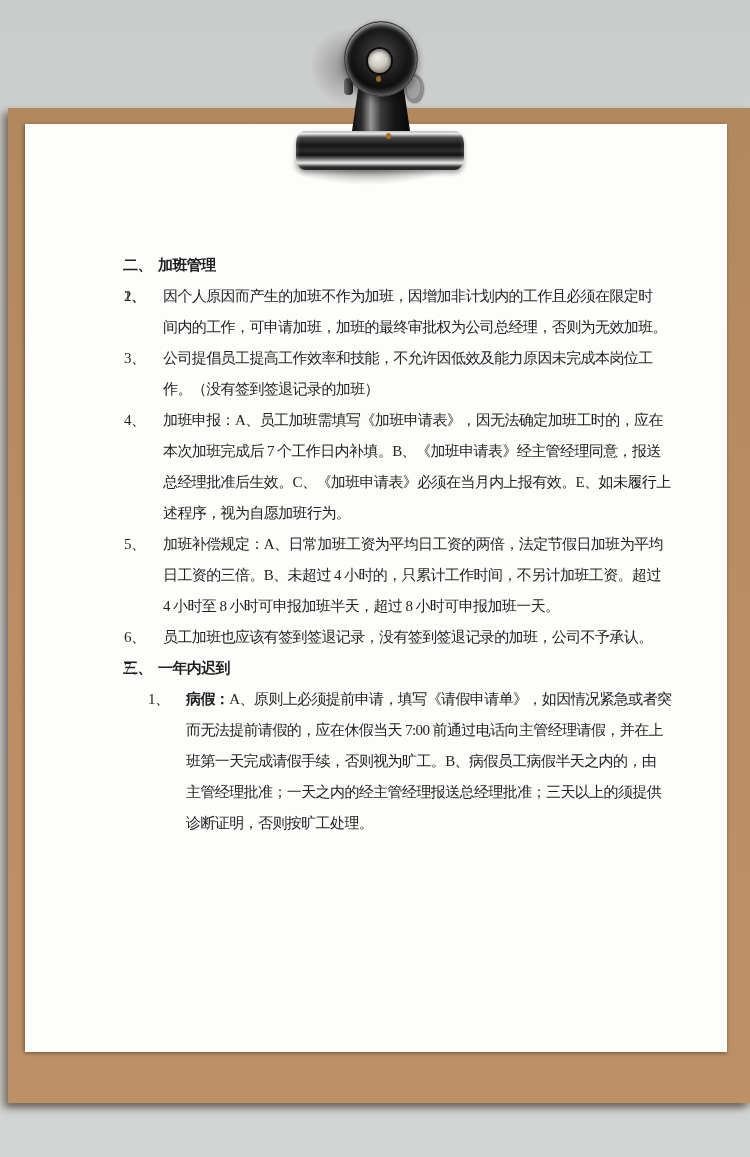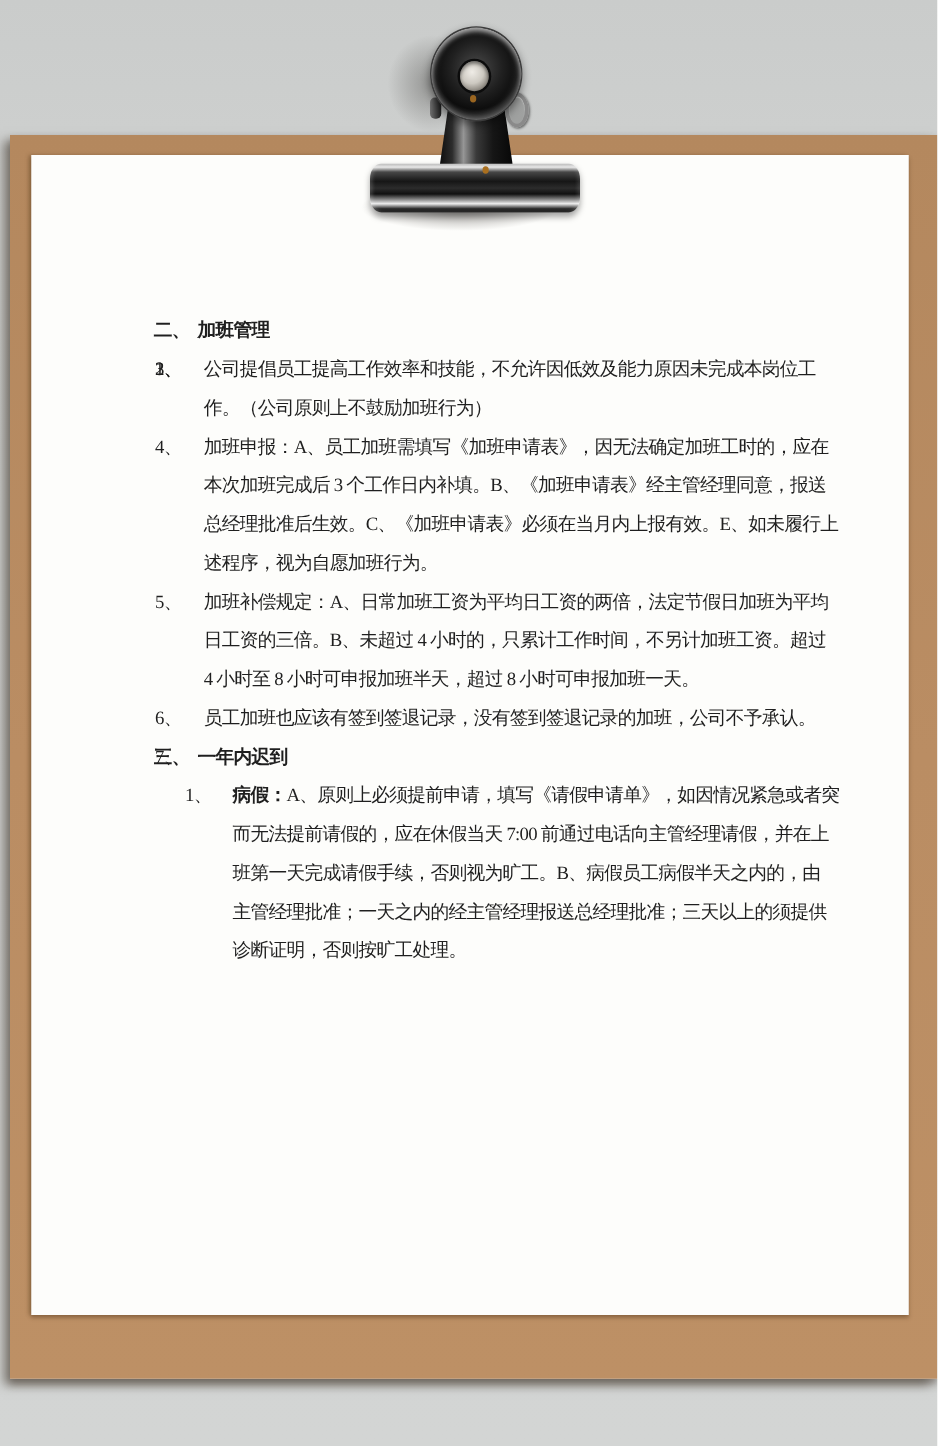--- a/index.html
+++ b/index.html
@@ -87,25 +87,26 @@
 
 <div class="stage">
 
   <div class="board"></div>
 
   <div class="paper">
     <div class="doc">
         <div class="para p-i1 fi"><span class="num">7、</span></div>
         <div class="para p-h"><span class="num">二、</span><span class="bold">加班管理</span></div>
         <div class="para p-i2"><span class="num">1、</span></div>
-        <div class="para p-i2"><span class="num">2、</span></div>
+        <div class="para p-i2"><span class="num">2、</span><span>因个人原因而产生的加班不作为加班，因增加非计划内的工作且必须在限定时
+间内的工作，可申请加班，加班的最终审批权为公司总经理，否则为无效加班。</span></div>
         <div class="para p-i2"><span class="num">3、</span><span>公司提倡员工提高工作效率和技能，不允许因低效及能力原因未完成本岗位工
-作。（公司原则上不鼓励加班行为）</span></div>
+作。（没有签到签退记录的加班）</span></div>
         <div class="para p-i2"><span class="num">4、</span><span>加班申报：A、员工加班需填写《加班申请表》，因无法确定加班工时的，应在
-本次加班完成后 3 个工作日内补填。B、《加班申请表》经主管经理同意，报送
+本次加班完成后 7 个工作日内补填。B、《加班申请表》经主管经理同意，报送
 总经理批准后生效。C、《加班申请表》必须在当月内上报有效。E、如未履行上
 述程序，视为自愿加班行为。</span></div>
         <div class="para p-i2"><span class="num">5、</span><span>加班补偿规定：A、日常加班工资为平均日工资的两倍，法定节假日加班为平均
 日工资的三倍。B、未超过 4 小时的，只累计工作时间，不另计加班工资。超过
 4 小时至 8 小时可申报加班半天，超过 8 小时可申报加班一天。</span></div>
         <div class="para p-i2"><span class="num">6、</span><span>员工加班也应该有签到签退记录，没有签到签退记录的加班，公司不予承认。</span></div>
         <div class="para p-i2"><span class="num">7、</span></div>
         <div class="para p-h"><span class="num">三、</span><span class="bold">一年内迟到</span></div>
         <div class="para p-i3"><span class="num">1、</span><span class="bold">病假：</span><span>A、原则上必须提前申请，填写《请假申请单》，如因情况紧急或者突
 而无法提前请假的，应在休假当天 7:00 前通过电话向主管经理请假，并在上

